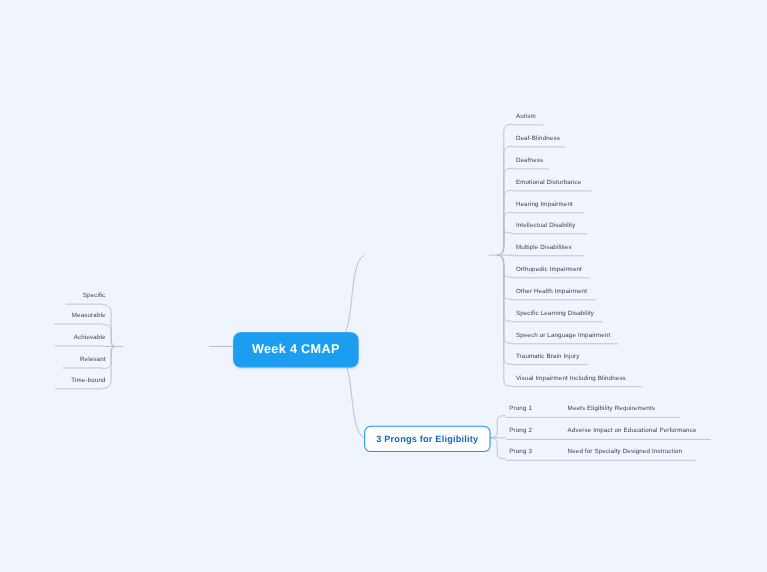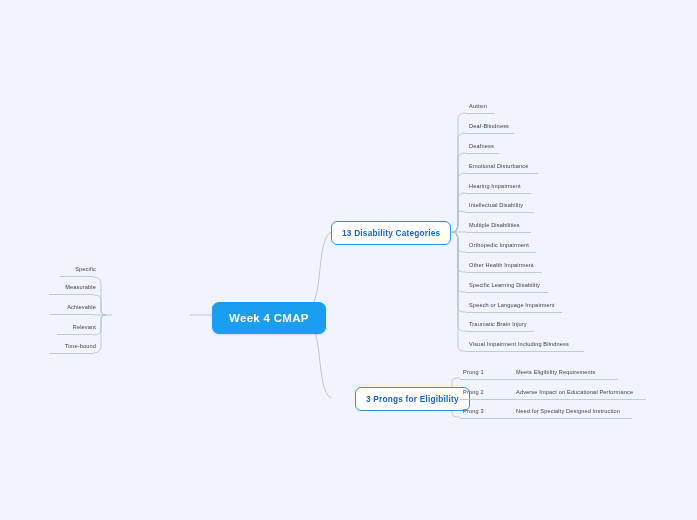--- a/index.html
+++ b/index.html
@@ -169,23 +169,20 @@
   <div class="leaf left" style="left:13px; top:323px; width:80px;">
     <span>Relevant</span>
   </div>
   <div class="leaf-underline" style="left:57px; top:334px; width:36px;"></div>
 
   <div class="leaf left" style="left:3px; top:342px; width:90px;">
     <span>Time-bound</span>
   </div>
   <div class="leaf-underline" style="left:50px; top:353px; width:43px;"></div>
 
-  <div class="node branch-node" style="left:331px; top:221px;">
-    <span>13 Disability Categories</span>
-  </div>
 
   <div class="leaf right" style="left:466px; top:102px;">
     <span>Autism</span>
   </div>
   <div class="leaf-underline" style="left:466px; top:113px; width:28px;"></div>
 
   <div class="leaf right" style="left:466px; top:122px;">
     <span>Deaf-Blindness</span>
   </div>
   <div class="leaf-underline" style="left:466px; top:133px; width:48px;"></div>
@@ -238,21 +235,21 @@
   <div class="leaf right" style="left:466px; top:320px;">
     <span>Traumatic Brain Injury</span>
   </div>
   <div class="leaf-underline" style="left:466px; top:331px; width:68px;"></div>
 
   <div class="leaf right" style="left:466px; top:340px;">
     <span>Visual Impairment Including Blindness</span>
   </div>
   <div class="leaf-underline" style="left:466px; top:351px; width:118px;"></div>
 
-  <div class="node branch-node" style="left:331px; top:387px;margin-left:24px;">
+  <div class="node branch-node" style="left:331px; top:387px;">
     <span>3 Prongs for Eligibility</span>
   </div>
 
   <div class="prong-label" style="left:463px; top:368px;">
     <span>Prong 1</span>
   </div>
   <div class="prong-desc" style="left:516px; top:368px;">
     <span>Meets Eligibility Requirements</span>
   </div>
   <div class="leaf-underline" style="left:460px; top:379px; width:158px;"></div>

